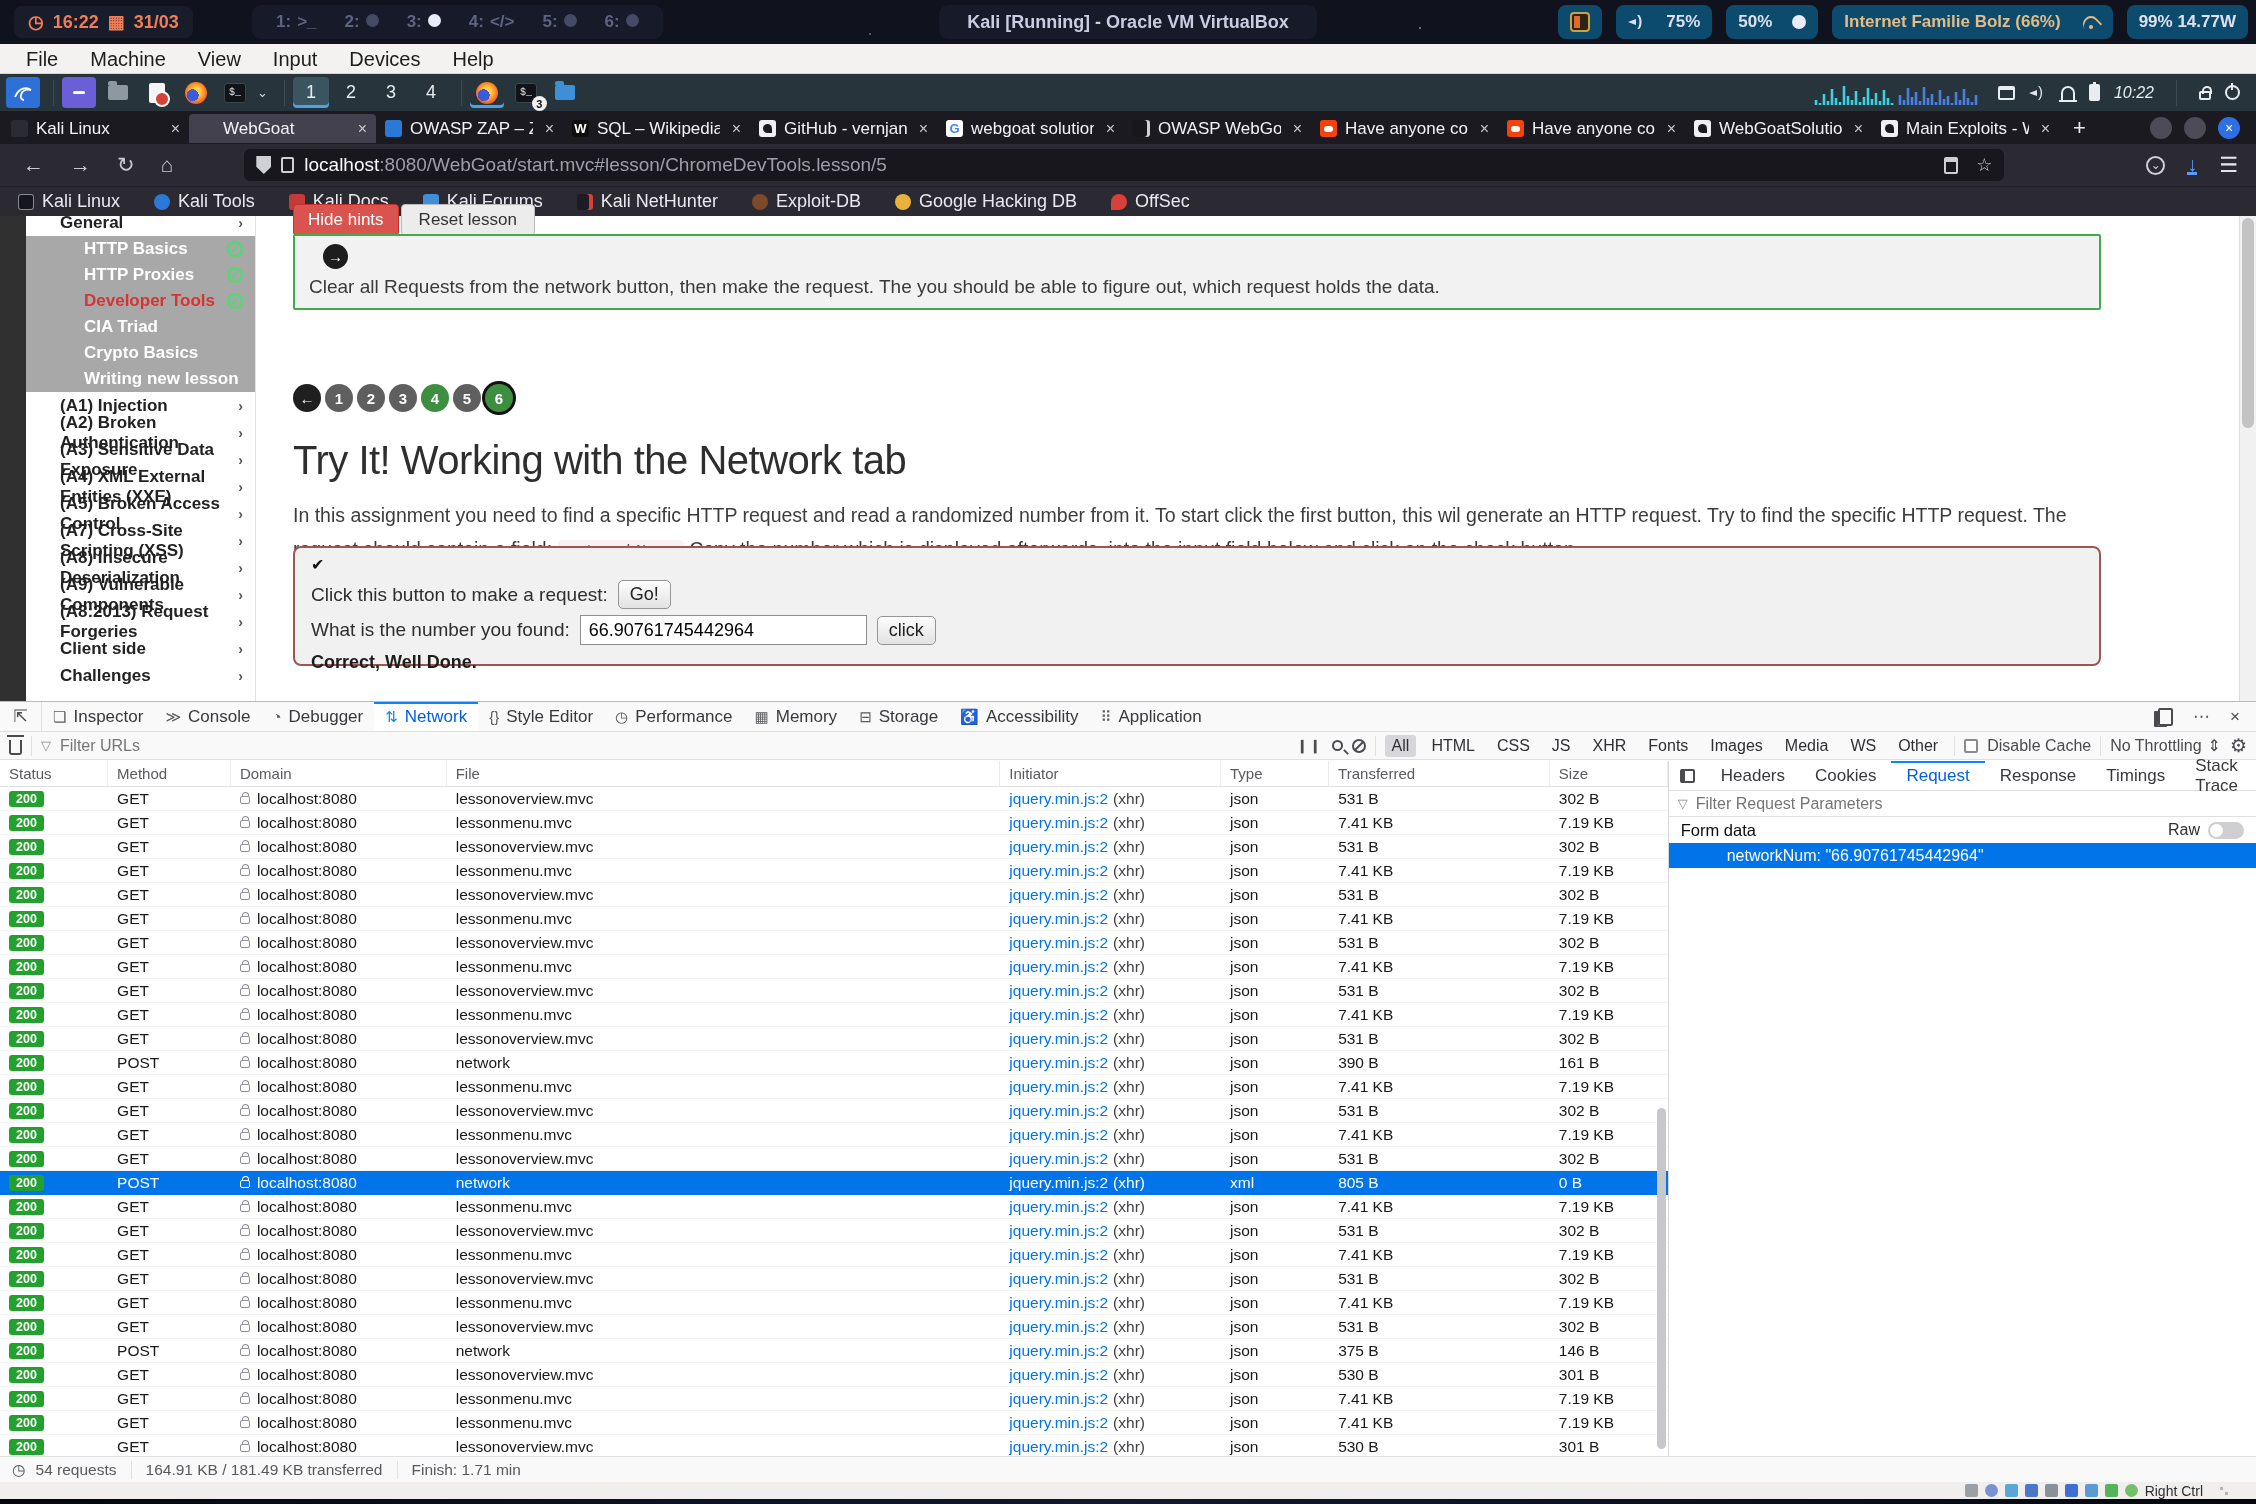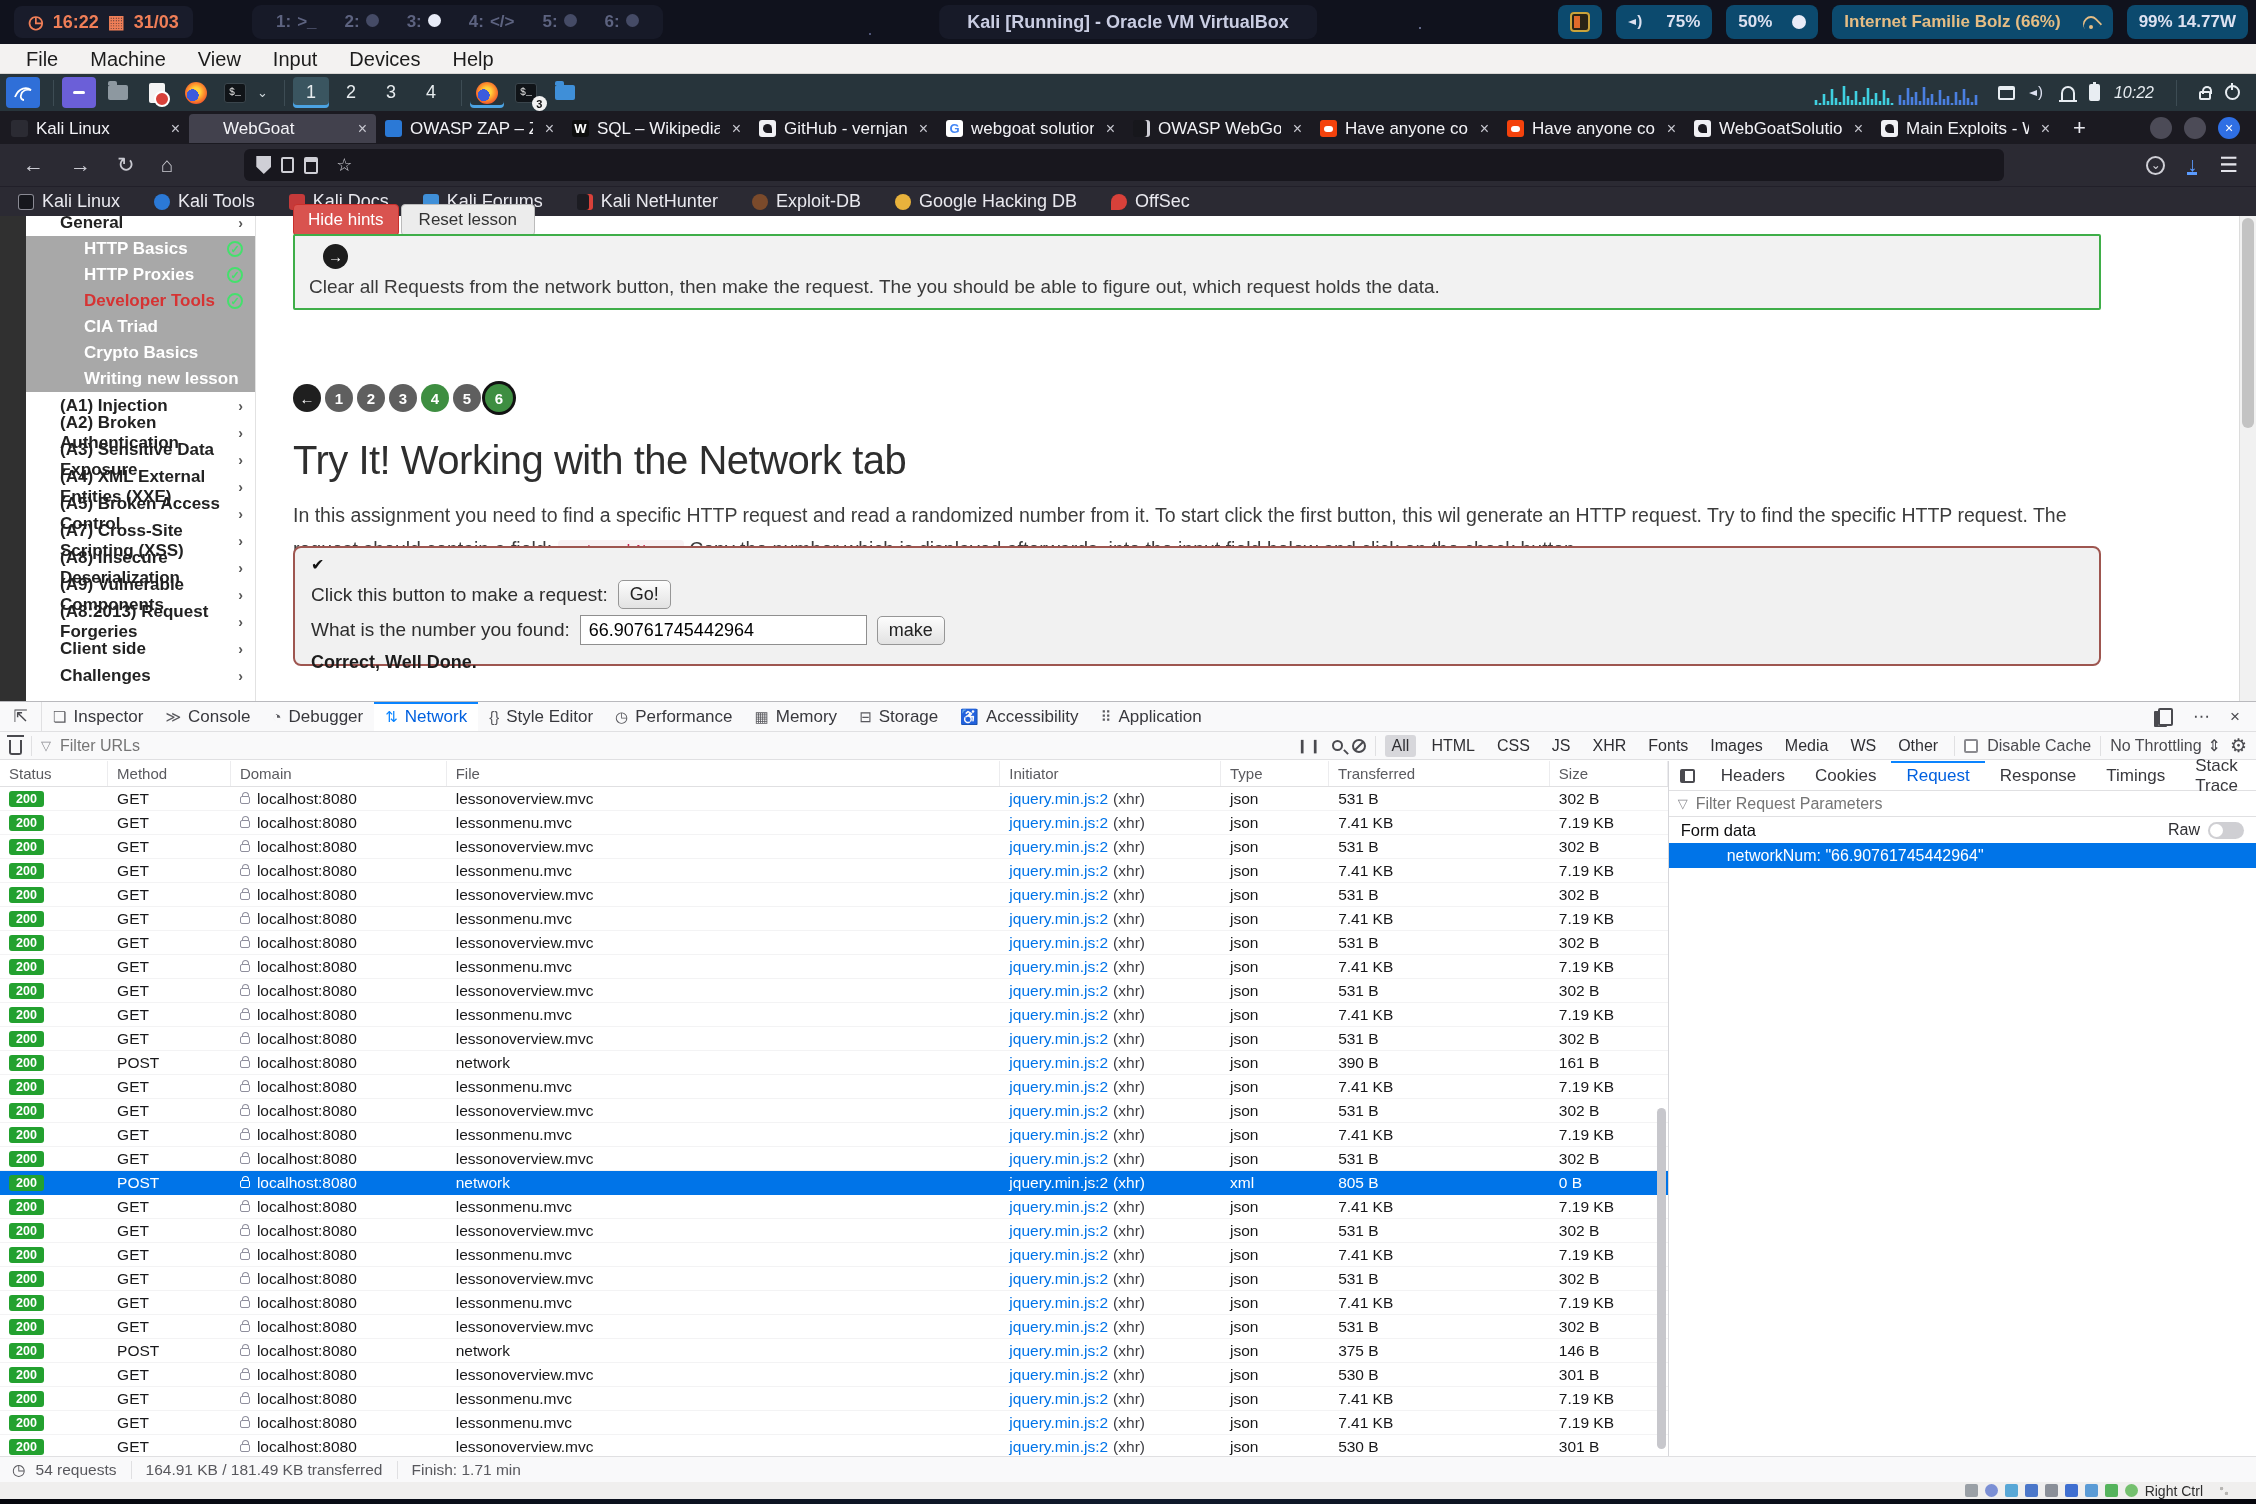--- a/index.html
+++ b/index.html
@@ -465,20 +465,21 @@
   </div>
 
   <div class="band ff-navbar">
     <span class="nav-ic">←</span>
     <span class="nav-ic">→</span>
     <span class="nav-ic">↻</span>
     <span class="nav-ic">⌂</span>
     <div class="urlbar">
       <span class="shield-ic"></span>
       <span class="page-ic"></span>
+      <span class="url-text"><b>localhost</b><span>:8080/WebGoat/start.mvc#lesson/ChromeDevTools.lesson/5</span></span>
       <span class="url-right">
         <span class="reader-ic"></span>
         <span>☆</span>
       </span>
     </div>
     <div class="nav-right">
       <span class="pocket-ic">⌄</span>
       <span class="dl-ic">↓</span>
       <span class="burger">☰</span>
     </div>
@@ -626,21 +627,21 @@
       </div>
       <div class="attack-box">
         <div class="attack-check">✔</div>
         <div class="attack-row">
           <span>Click this button to make a request:</span>
           <button class="btn-bevel">Go!</button>
         </div>
         <div class="attack-row">
           <span>What is the number you found:</span>
           <input class="answer-input" value="66.90761745442964" style="">
-          <button class="btn-bevel">make</button>
+          <button class="btn-bevel">click</button>
         </div>
         <div class="attack-result">Correct, Well Done.</div>
       </div>
     </div>
     <div class="pg-scroll">
         <div class="pg-thumb"></div>
       </div>
   </div>
 
   <div class="band devtools">

